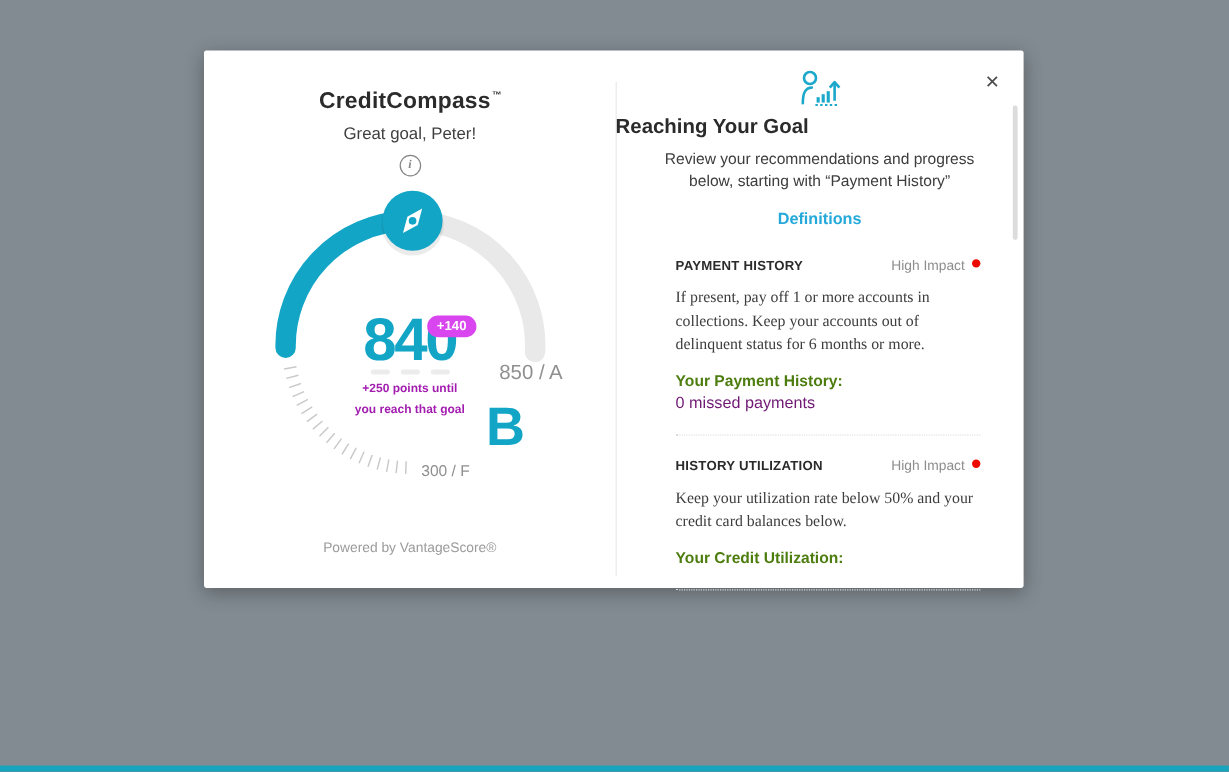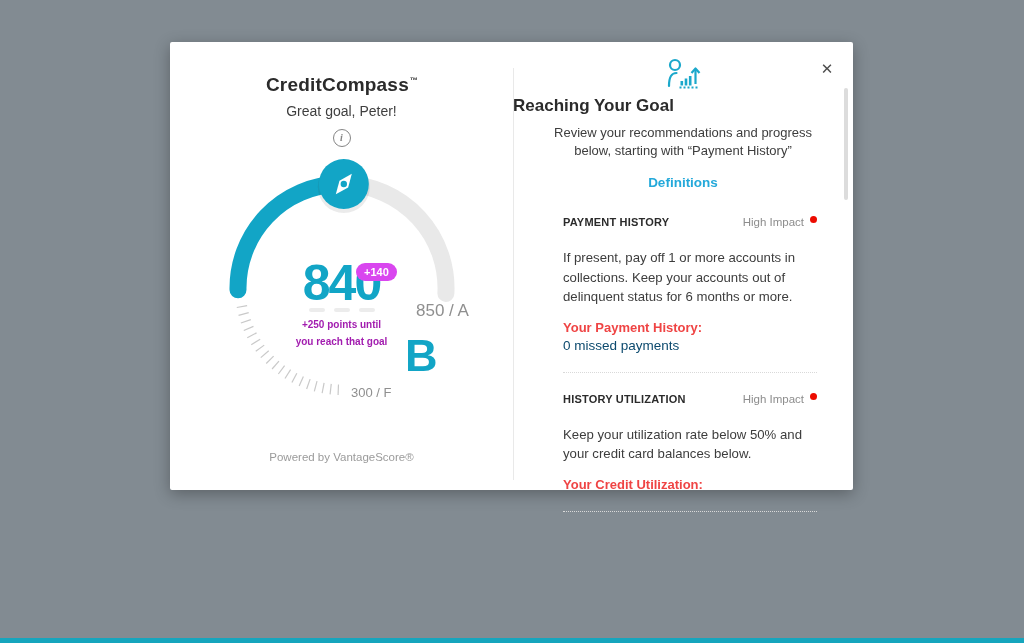--- a/index.html
+++ b/index.html
@@ -61,23 +61,23 @@
   .right-panel{position:absolute;left:343px;top:0;width:340px;height:448px;}
   .rp-icon{display:block;margin:15px auto 0;}
   .rp-title{text-align:left;font-size:17px;font-weight:600;color:#2b2b2b;margin-top:6px;}
   .rp-desc{text-align:center;font-size:13px;color:#3d3d3d;line-height:18px;margin-top:8px;}
   .rp-defs{text-align:center;font-size:13.5px;font-weight:700;color:#24a9da;margin-top:15px;cursor:pointer;}
   .sections{margin:26px 36px 0 50px;}
   .sec-head{display:flex;justify-content:space-between;align-items:center;}
   .sec-title{font-size:11px;font-weight:700;color:#2b2b2b;letter-spacing:.2px;}
   .impact{font-size:11.5px;color:#8d8d8d;display:flex;align-items:flex-start;gap:6px;}
   .impact-dot{width:7px;height:7px;border-radius:50%;background:#ec0b00;}
-  .sec-body{font-size:13.2px;color:#3d3d3d;line-height:19.5px;margin-top:20px;}
-  .stat-label{font-size:13px;font-weight:700;color:#ef4444;margin-top:13px;}
-  .stat-value{font-size:13.5px;color:#0c4a6e;margin-top:3px;cursor:pointer;}
+  .sec-body{font-size:13.2px;color:#3d3d3d;line-height:19.5px;margin-top:10px;font-family:Liberation Serif, serif;}
+  .stat-label{font-size:13px;font-weight:700;color:#4d7c0f;margin-top:13px;}
+  .stat-value{font-size:13.5px;color:#701a75;margin-top:3px;cursor:pointer;}
   .sec-divider{border:none;border-top:1px dotted #d9d9d9;margin:19px 0 20px;}
 </style>
 </head>
 <body>
 
 <div class="modal">
 
   <div class="left-panel">
     <div class="lp-title"><span>CreditCompass</span><span class="lp-tm">™</span></div>
     <div class="lp-greeting">Great goal, Peter!</div>

